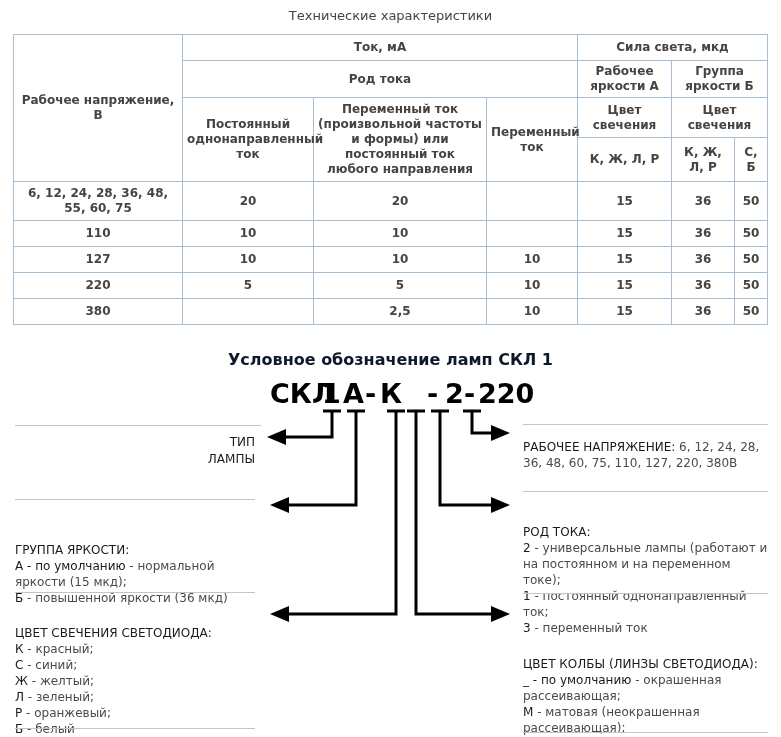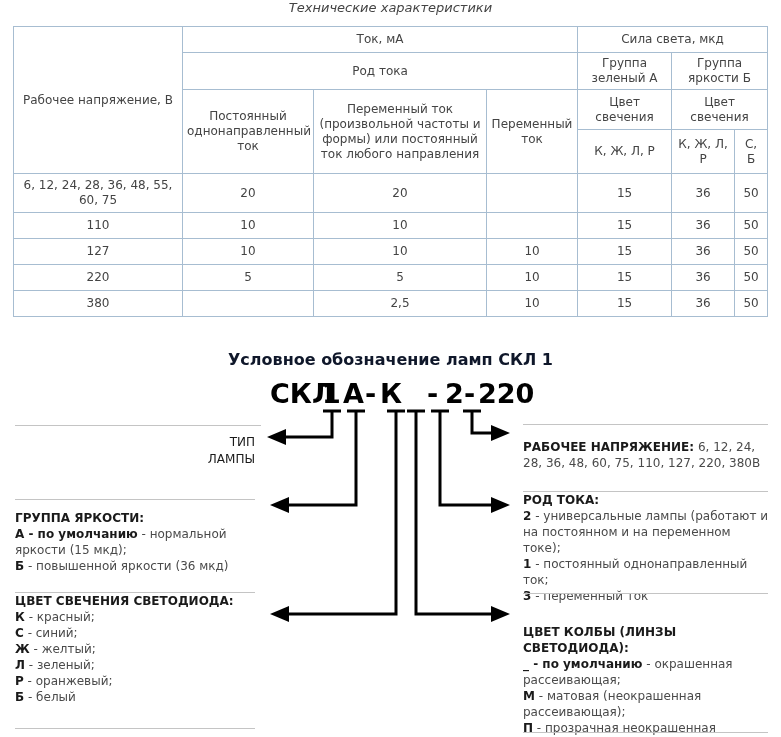--- a/index.html
+++ b/index.html
@@ -1,37 +1,37 @@
 <!DOCTYPE html>
 <html><head>
 <meta charset="utf-8">
 <style>
   html,body{margin:0;padding:0;background:#fff;}
   body{width:781px;height:737px;font-family:"DejaVu Sans","Liberation Sans",sans-serif;color:#444;overflow:hidden;}
 
   
   .top-section{height:340px;}
-  .doc-title{font-size:13px;color:#444;text-align:center;height:26px;font-style:italic;}
+  .doc-title{font-size:13px;color:#444;text-align:center;padding-top:8px;height:26px;}
 
   table.spec{border-collapse:collapse;table-layout:fixed;width:754px;margin-left:13px;}
   table.spec th,table.spec td{
-    border:1px solid #a7bdd1;font-weight:normal;font-size:12px;line-height:15px;
+    border:1px solid #a7bdd1;font-weight:bold;font-size:12px;line-height:15px;
     color:#444;text-align:center;vertical-align:middle;padding:2px 4px;background:#fff;
   }
   tr.h-a{height:26px;} tr.h-b{height:37px;} tr.h-c{height:40px;} tr.h-d{height:44px;}
   tr.r-0{height:39px;} tr.r-n{height:26px;}
 
   
   .diagram{position:relative;height:397px;}
   .diagram-title{font-size:16px;font-weight:bold;color:#0f172a;text-align:center;padding-top:10px;}
   .formula-part{position:absolute;top:38px;font-size:27px;font-weight:bold;color:#000;white-space:pre;}
   svg.arrows{position:absolute;left:0;top:0;}
 
   .blk{position:absolute;border-top:1px solid #c4c4c4;font-size:12px;line-height:16px;color:#4a4a4a;}
-  .blk b,.blk .t{font-weight:bold;color:#1a1a1a;}
+  .blk b,.blk .t{font-weight:normal;color:#1a1a1a;margin-top:32px;}
   .col-l{left:15px;width:240px;}
   .col-r{left:523px;width:245px;}
   .rule{position:absolute;height:0;border-top:1px solid #c4c4c4;}
   .ln{margin:0;}
   .lamp-type{text-align:right;padding:8px 6px 0 0;font-weight:normal;color:#1a1a1a;line-height:17px;}
 </style>
 </head>
 <body>
 
 <div class="top-section">
@@ -48,21 +48,21 @@
         <col style="width:33px">
     </colgroup>
     <thead>
       <tr class="h-a">
         <th rowspan="4">Рабочее напряжение, В</th>
         <th colspan="3">Ток, мА</th>
         <th colspan="3">Сила света, мкд</th>
       </tr>
       <tr class="h-b">
         <th colspan="3">Род тока</th>
-        <th>Группа зеленый А</th>
+        <th>Рабочее яркости А</th>
         <th colspan="2">Группа яркости Б</th>
       </tr>
       <tr class="h-c">
         <th rowspan="2">Постоянный однонаправленный ток</th>
         <th rowspan="2">Переменный ток (произвольной частоты и формы) или постоянный ток любого направления</th>
         <th rowspan="2">Переменный ток</th>
         <th>Цвет свечения</th>
         <th colspan="2">Цвет свечения</th>
       </tr>
       <tr class="h-d">

